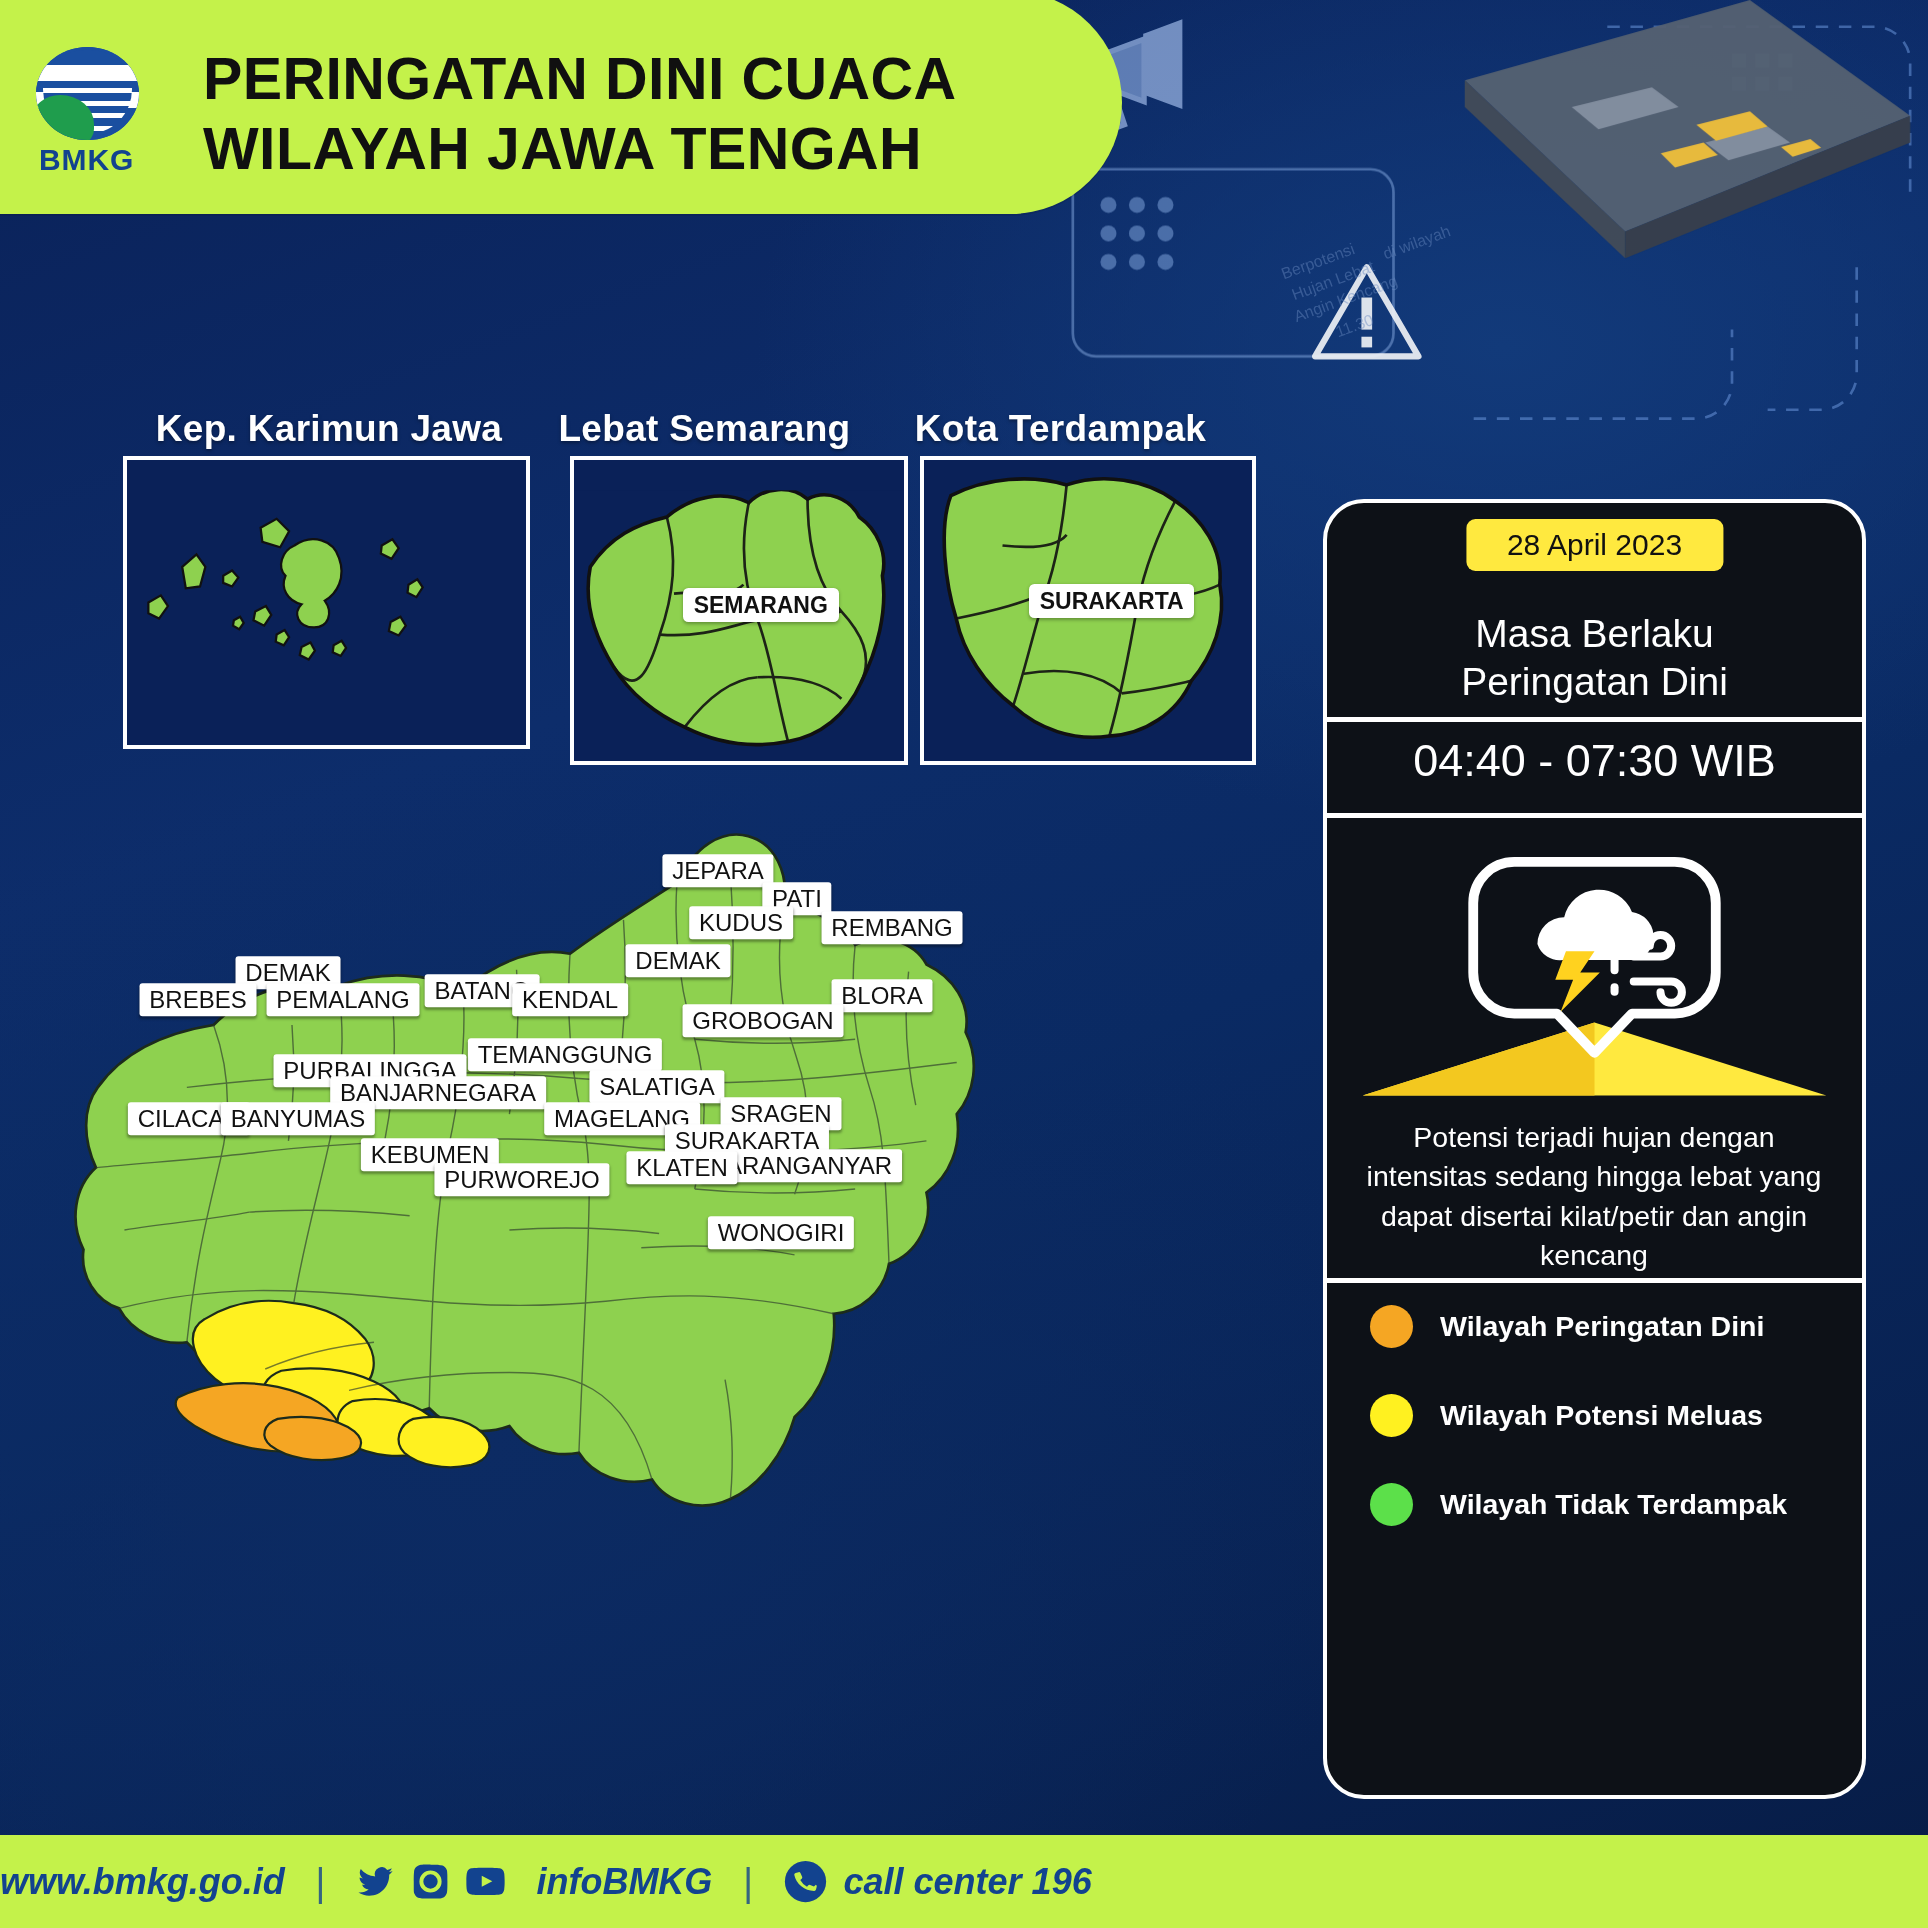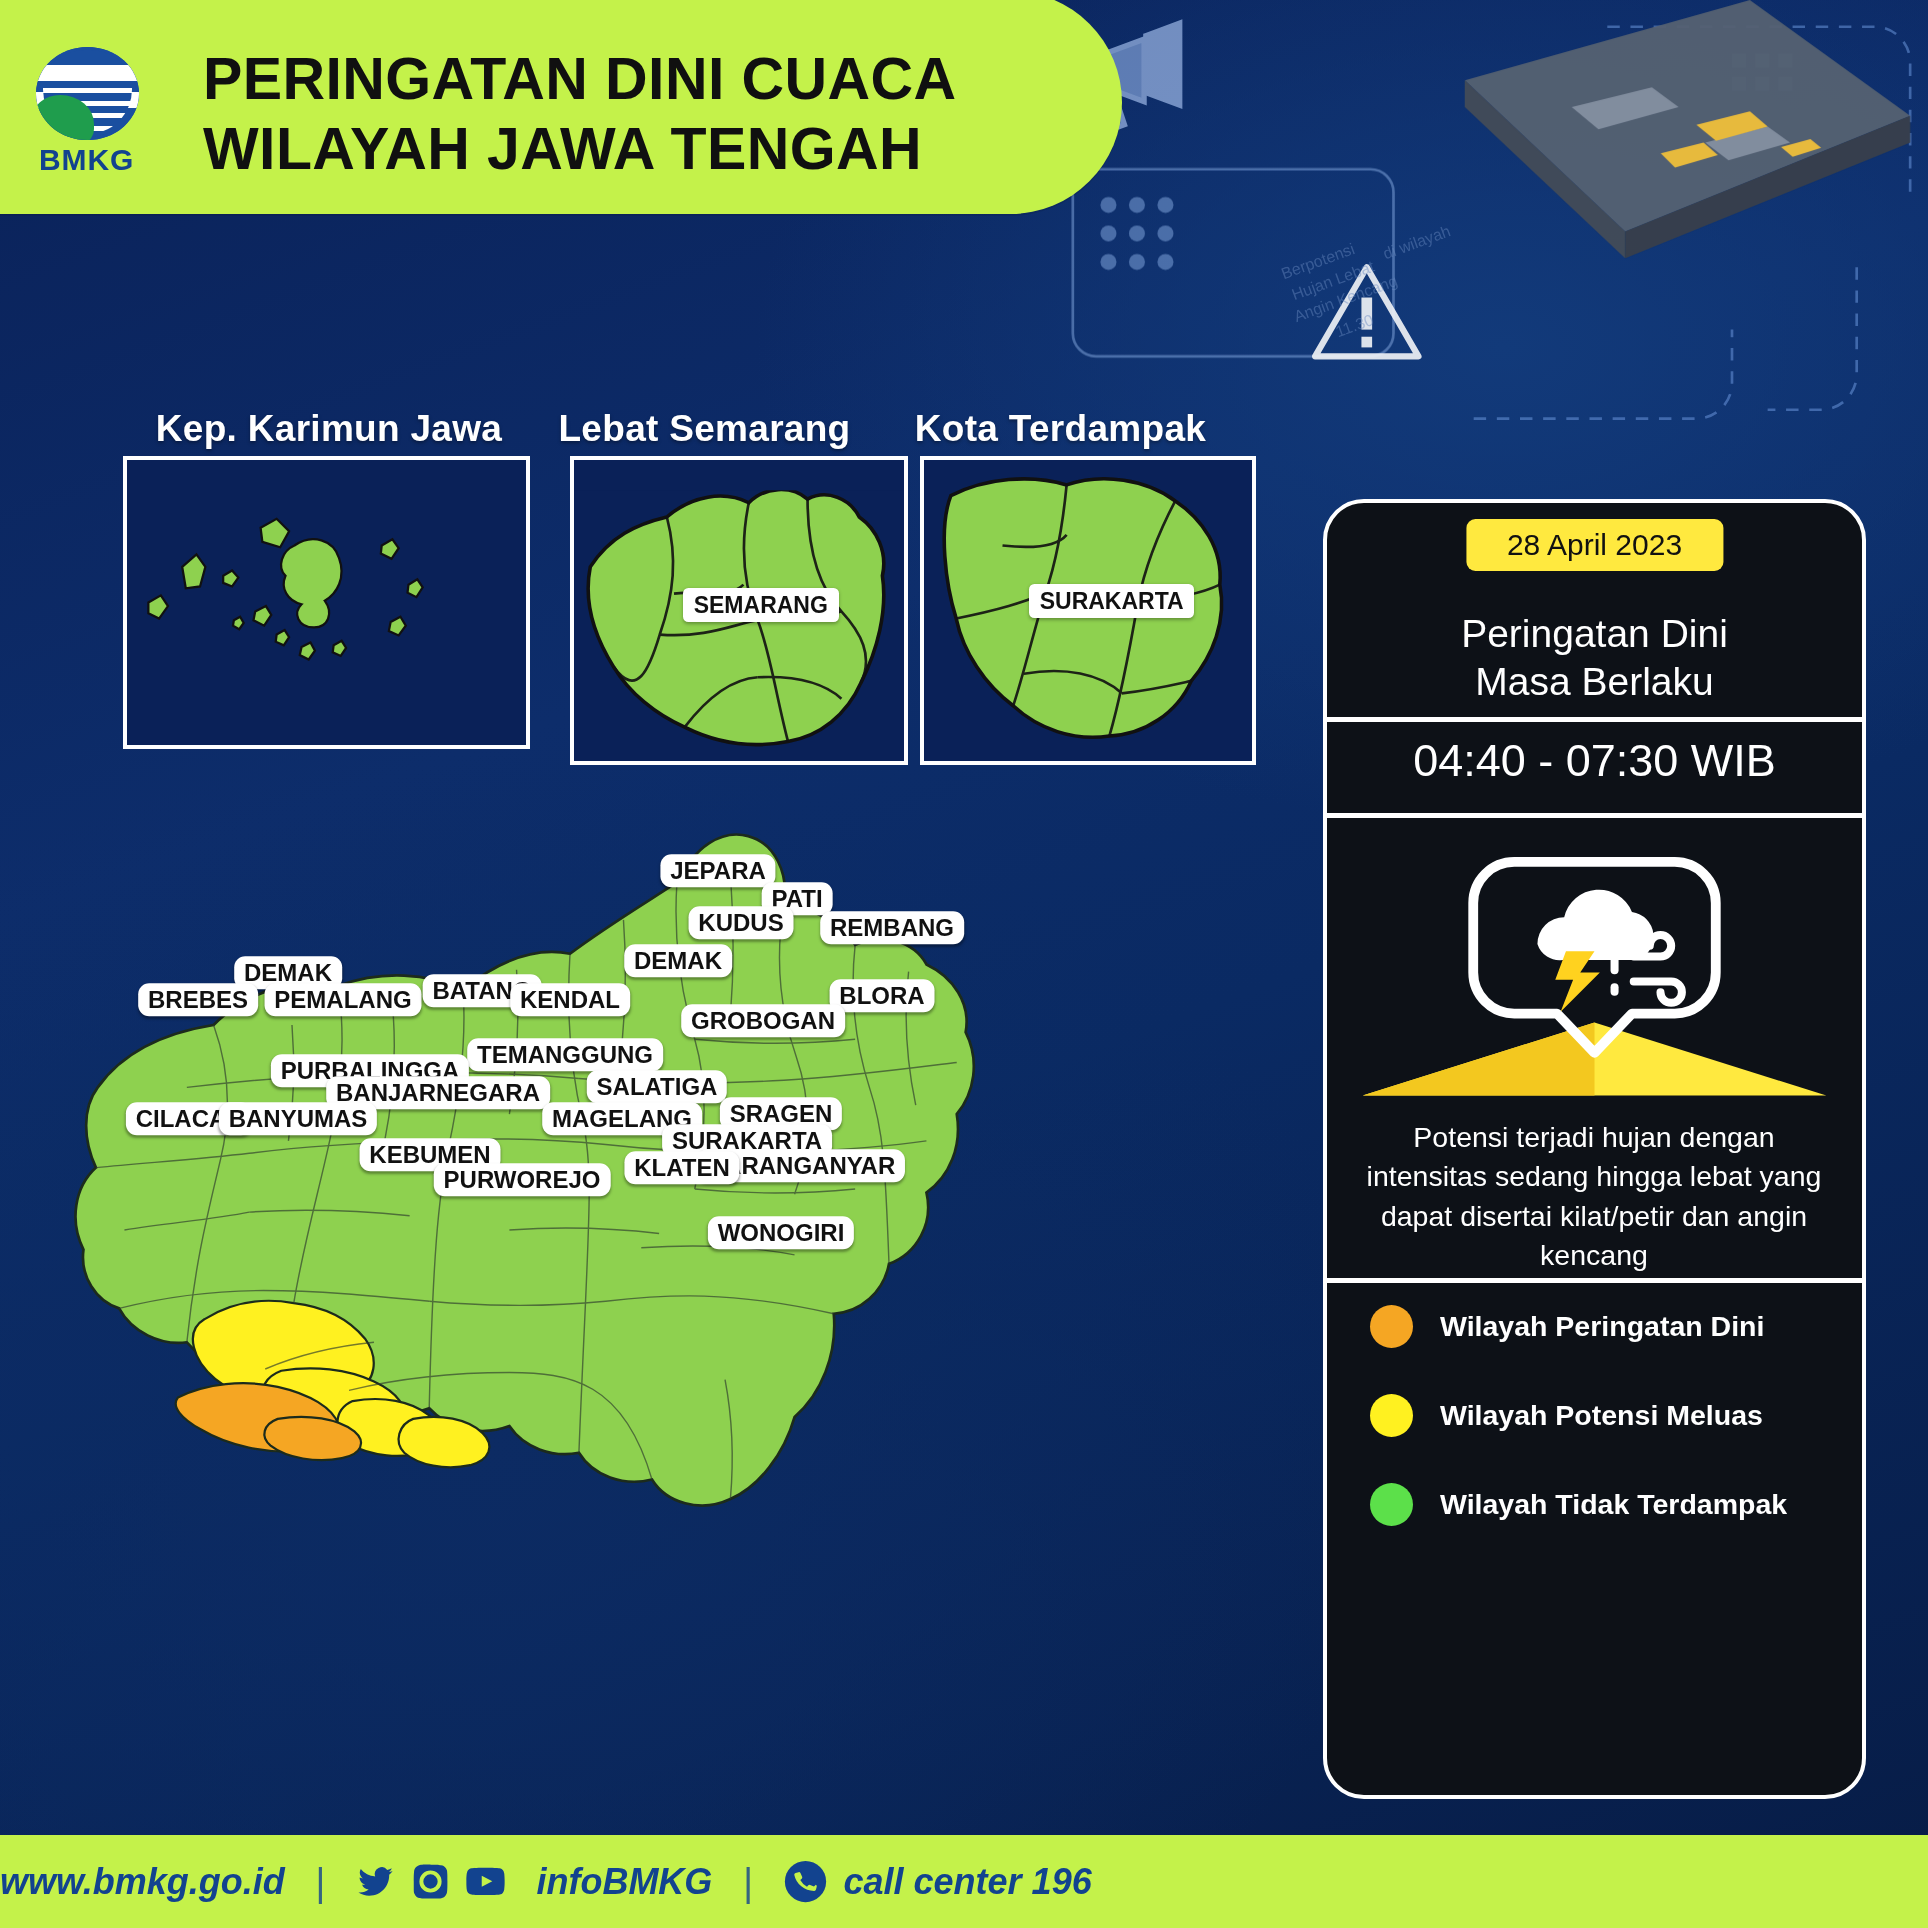--- a/index.html
+++ b/index.html
@@ -66,22 +66,22 @@
   .inset-box svg{display:block;width:100%;height:100%;}
   .inset-name{
     position:absolute;background:#ffffff;color:#111;border-radius:5.3px;
     font-size:23px;font-weight:bold;padding:3.6px 10.7px;white-space:nowrap;
     box-shadow:0 1.8px 3.6px rgba(0,0,0,.3);
   }
   
   .mainmap{position:absolute;left:71px;top:820px;width:998px;height:713px;}
   .mainmap svg{display:block;width:100%;height:100%;}
   .city-label{
-    position:absolute;background:#ffffff;color:#111;border-radius:11px;
-    font-size:24px;font-weight:bold;padding:2.7px 9.8px;white-space:nowrap;
+    position:absolute;background:#ffffff;color:#111;border-radius:3px;
+    font-size:24px;font-weight:normal;padding:2.7px 9.8px;white-space:nowrap;
     box-shadow:0 1.8px 2.7px rgba(0,0,0,.35);transform:translate(-50%,-50%);
   }
   
   .panel{
     position:absolute;right:62px;top:499px;width:535px;height:1292px;
     background:#0d1117;border:4.5px solid #ffffff;border-radius:41px;overflow:hidden;
   }
   .panel-date{
     position:absolute;left:50%;transform:translateX(-50%);top:16px;
     background:#ffe93f;color:#111;border-radius:9px;
@@ -353,22 +353,22 @@
     <div class="city-label" style="left:359px;top:335px;">KEBUMEN</div>
     <div class="city-label" style="left:730px;top:346px;">KARANGANYAR</div>
     <div class="city-label" style="left:611px;top:348px;">KLATEN</div>
     <div class="city-label" style="left:451px;top:360px;">PURWOREJO</div>
     <div class="city-label" style="left:710px;top:413px;">WONOGIRI</div>
   </div>
 
   <div class="panel">
     <div class="panel-date">28 April 2023</div>
     <div class="panel-sub">
+      <div>Masa Berlaku</div>
       <div>Peringatan Dini</div>
-      <div>Masa Berlaku</div>
     </div>
     <div class="divider" style="top:214px;"></div>
     <div class="panel-time">04:40 - 07:30 WIB</div>
     <div class="divider" style="top:310px;"></div>
 
     <div class="icon-wrap">
       <svg viewBox="0 0 600 300" xmlns="http://www.w3.org/2000/svg">
 
         <polygon points="300,208 560,290 40,290" fill="#ffe93f"></polygon>
         <polygon points="300,208 300,290 40,290" fill="#f3c81f"></polygon>

